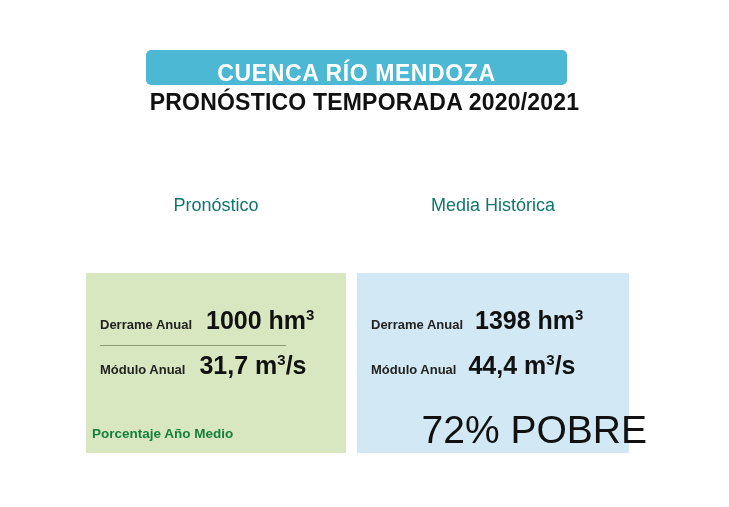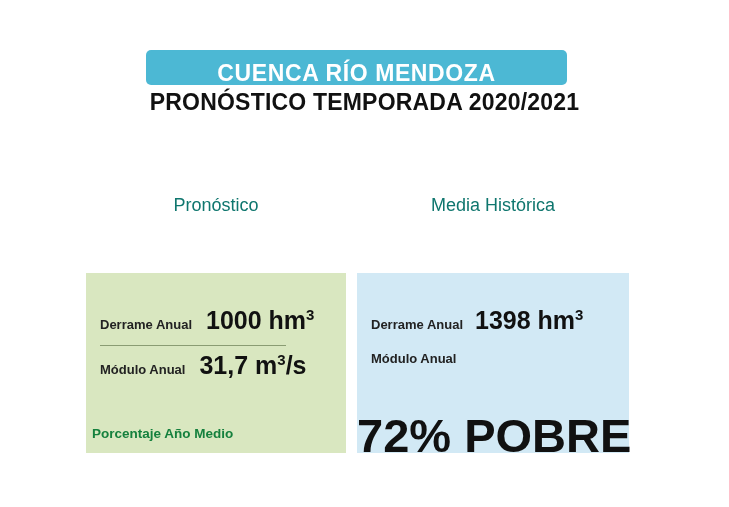--- a/index.html
+++ b/index.html
@@ -124,24 +124,25 @@
     font-size: 13.5px;
     font-weight: bold;
     color: #15803d;
     line-height: 1.55;
   }
   .footer-result {
     position: absolute;
     left: 357px;
     top: 408px;
     width: 290px;
-    font-size: 47px;
-    font-weight: bold;
+    font-size: 39px;
+    font-weight: normal;
     color: #111111;
     white-space: nowrap;
+    text-align: right;
   }
 </style>
 </head>
 <body>
 
 <div class="header-banner">
   <span class="header-banner-text">CUENCA RÍO MENDOZA</span>
 </div>
 
 <div class="subtitle">PRONÓSTICO TEMPORADA 2020/2021</div>
@@ -161,19 +162,20 @@
   </div>
 </div>
 
 <div class="panel right">
   <div class="panel-row row1">
     <span class="row-label">Derrame Anual</span>
     <span class="row-value"><span>1398 hm</span><sup>3</sup></span>
   </div>
   <div class="panel-row row2">
     <span class="row-label">Módulo Anual</span>
+    <span class="row-value"><span>44,4 m</span><sup>3</sup><span>/s</span></span>
   </div>
 </div>
 
 <div class="footer-note">
   <div>Porcentaje Año Medio</div>
 </div>
 <div class="footer-result">72% POBRE</div>
 
 </body></html>

